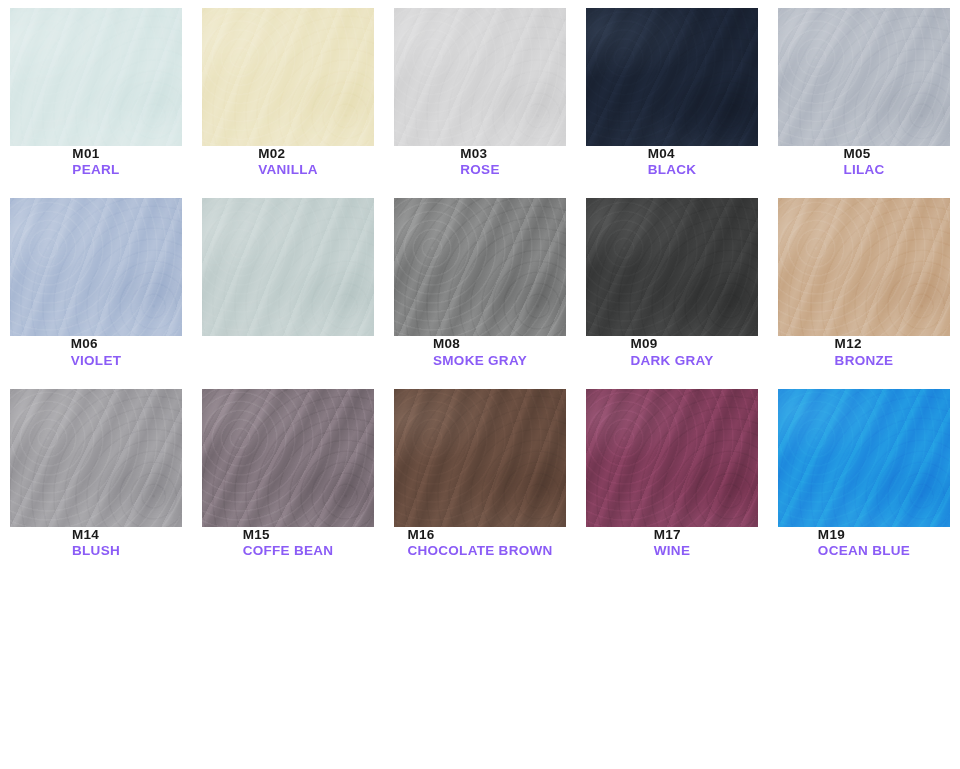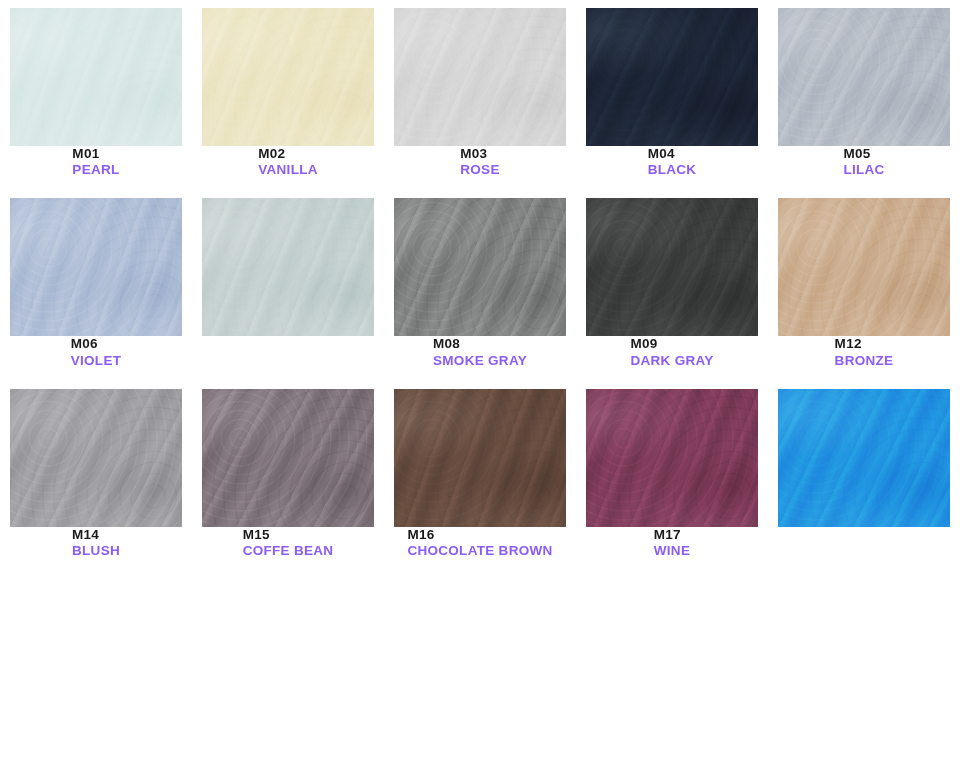--- a/index.html
+++ b/index.html
@@ -292,14 +292,18 @@
       </div>
     </div>
     <div class="swatch-cell">
       <div class="chip-wrap">
         <div class="chip" style="background-color: rgb(32, 145, 224);">
           <div class="tex-a" style="transform: rotate(2deg);"></div>
           <div class="tex-b" style="transform: scale(1.05) rotate(2deg);"></div>
           <div class="tex-c" style="opacity: 0.55;"></div>
         </div>
       </div>
+      <div class="labels">
+        <div class="code">M19</div>
+        <div class="name">OCEAN BLUE</div>
+      </div>
     </div>
   </div>
 
 </body></html>

